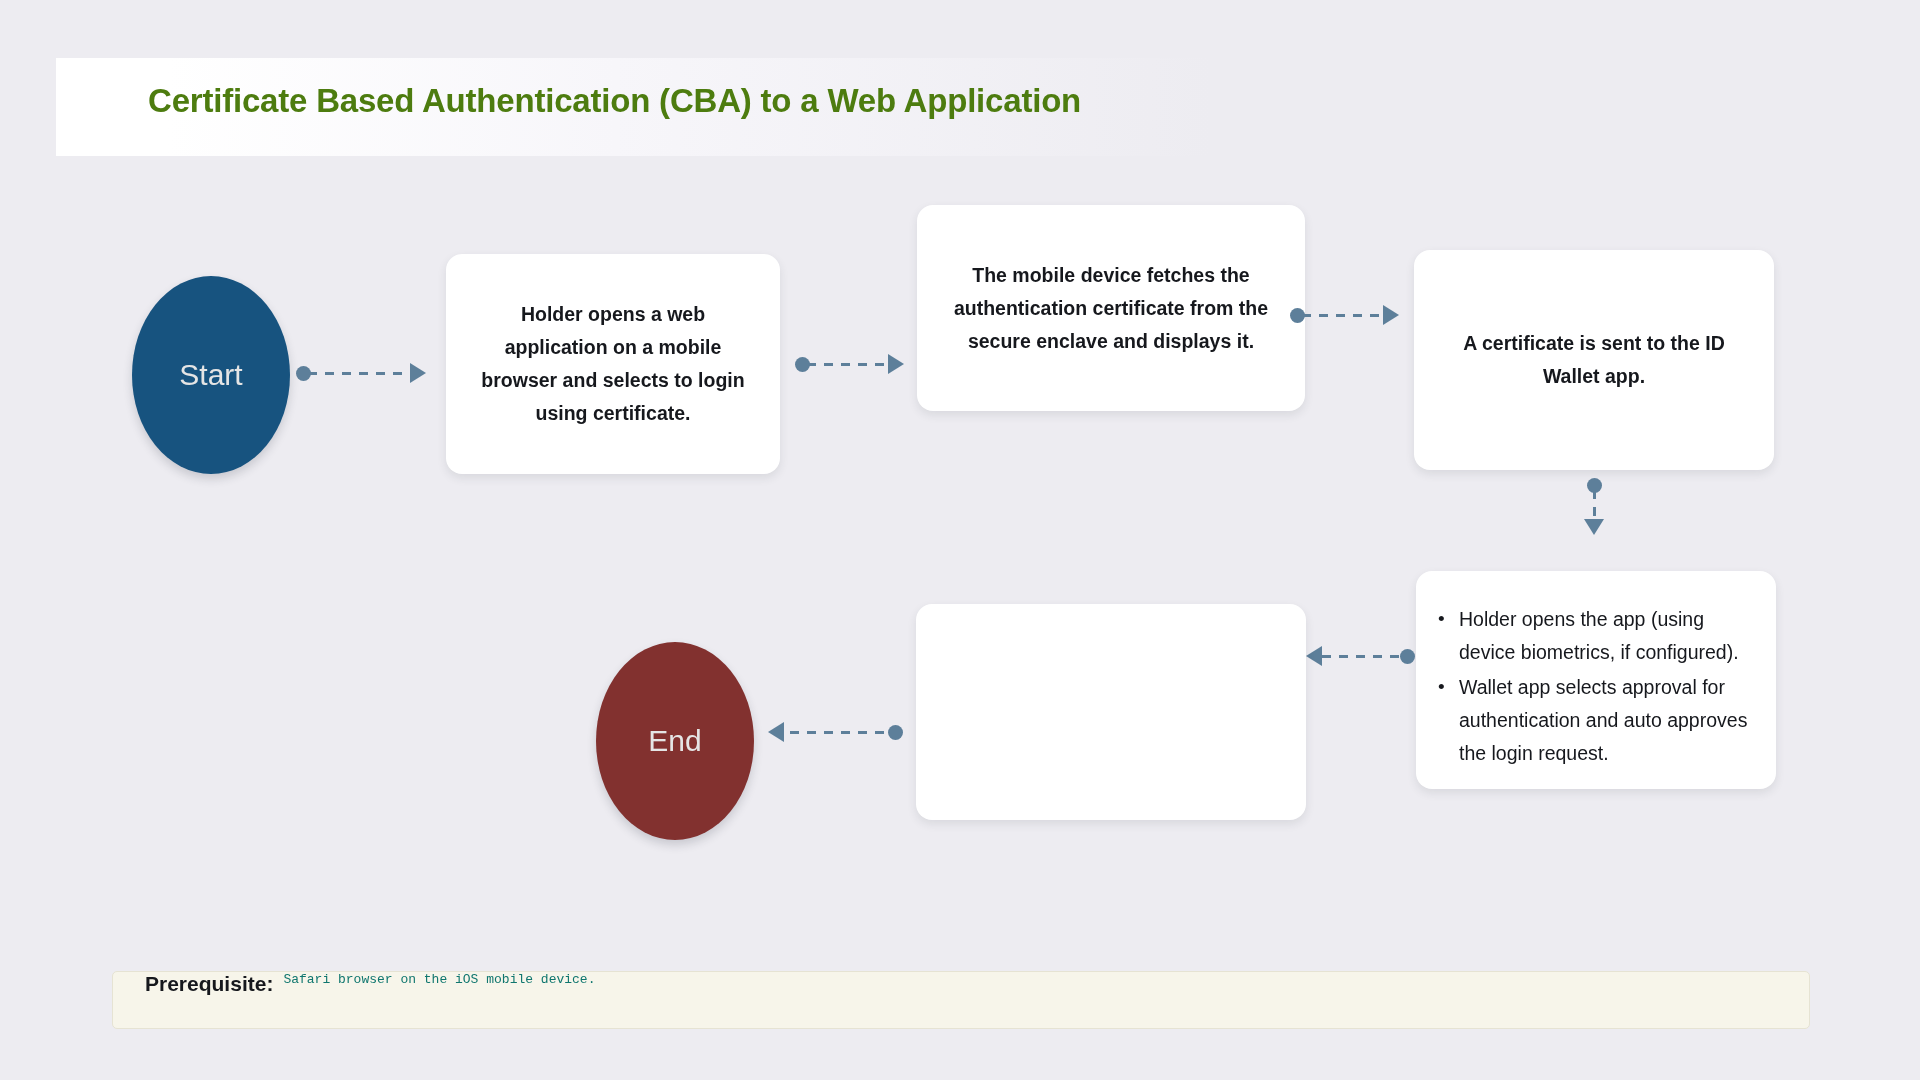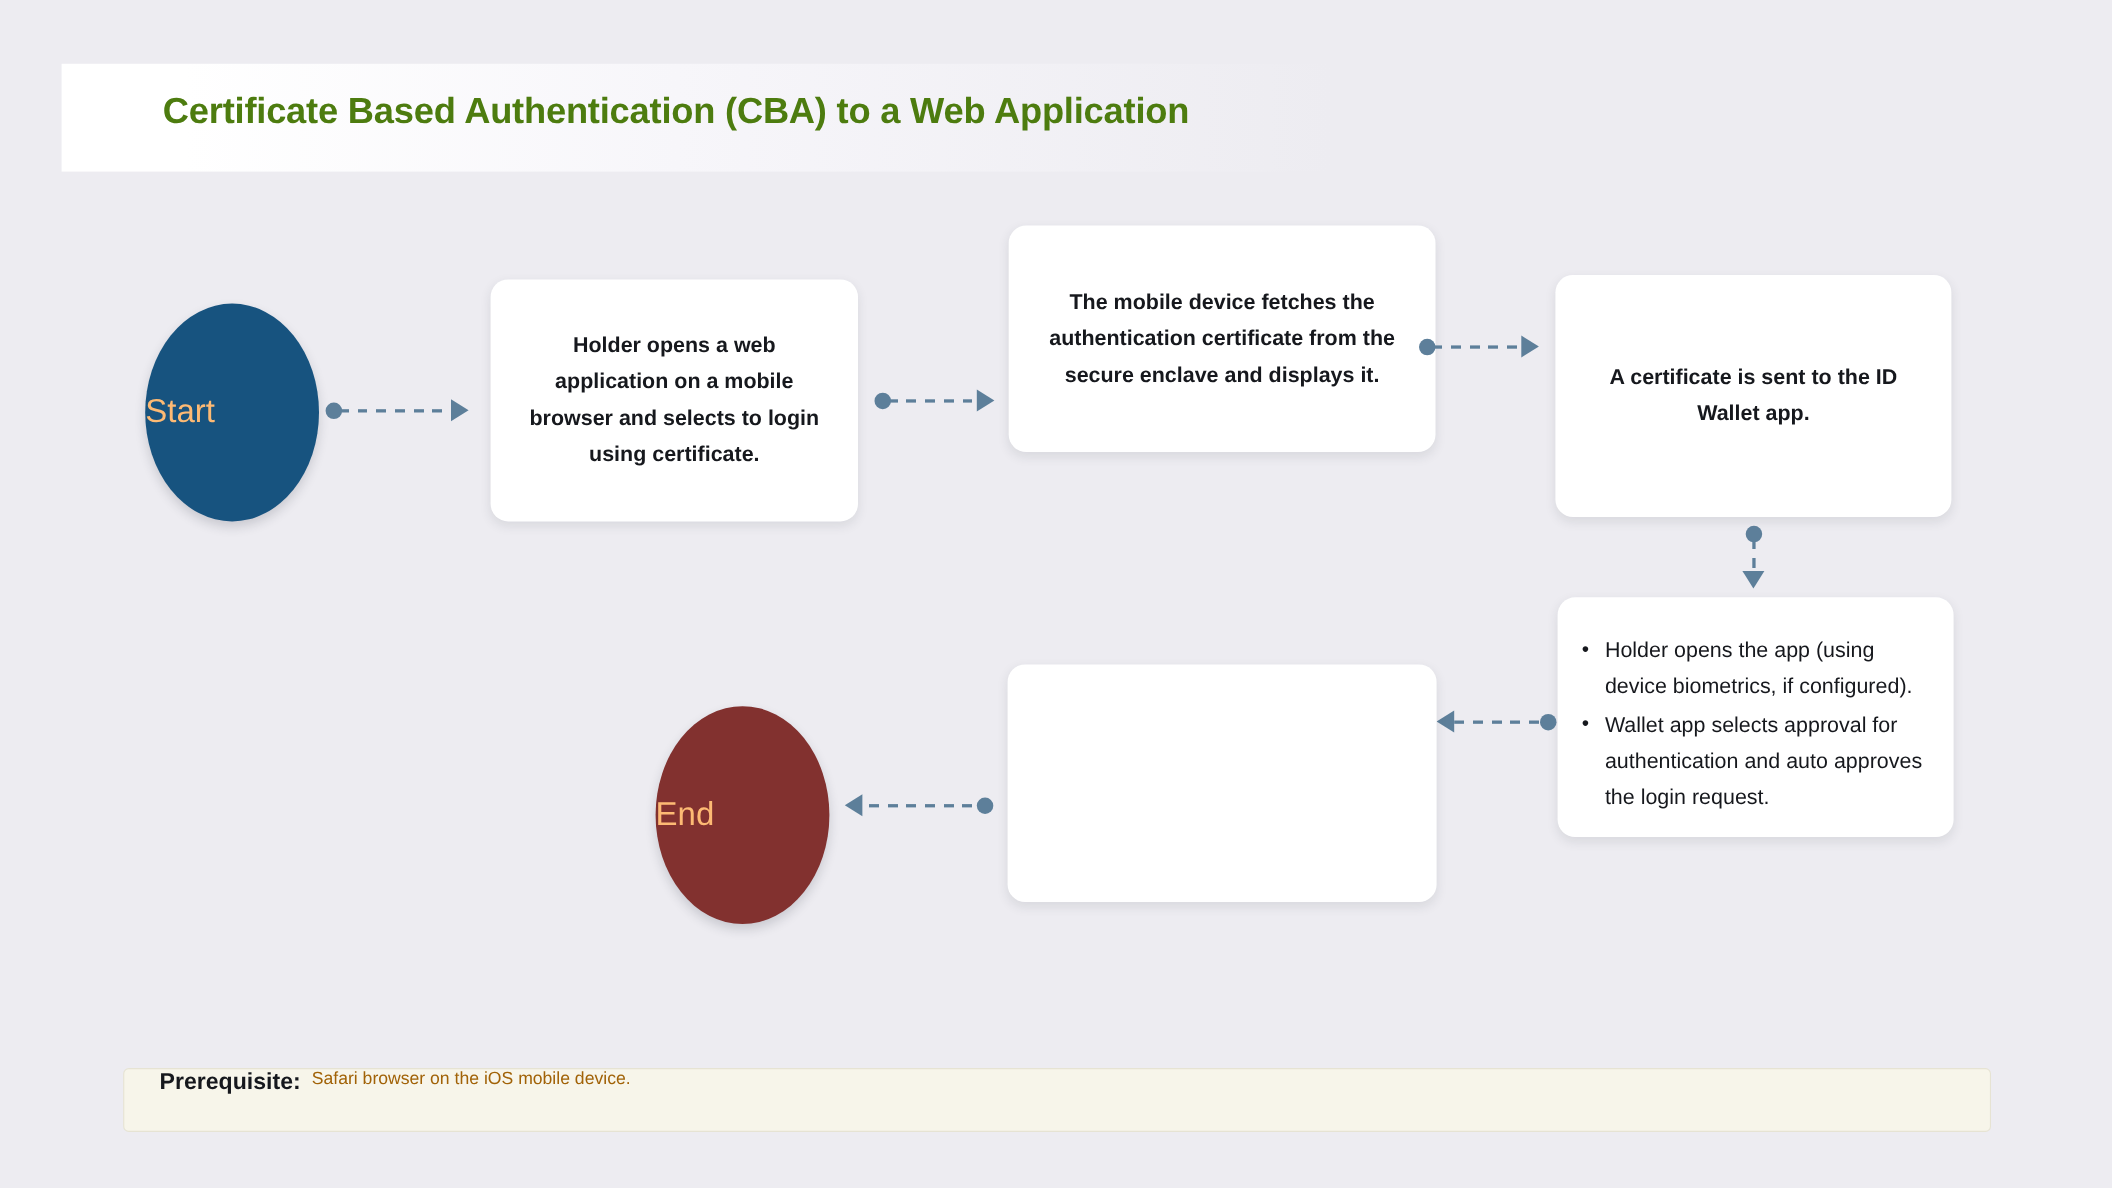--- a/index.html
+++ b/index.html
@@ -34,23 +34,23 @@
     letter-spacing: -0.2px;
     color: #4d7c0f;
     white-space: nowrap;
   }
 
   
   .terminator {
     position: absolute;
     display: flex;
     align-items: center;
-    justify-content: flex-start;
+    justify-content: center;
     border-radius: 50%;
-    color: #fdba74;
+    color: #e5e5e5;
     font-size: 30px;
     font-weight: 400;
     box-shadow: 0 5px 10px rgba(40, 45, 60, 0.18);
   }
   #node-start {
     left: 132px;
     top: 276px;
     width: 158px;
     height: 198px;
     background: #17537f;
@@ -89,21 +89,21 @@
     font-size: 19.5px;
     line-height: 33px;
     color: #16181d;
     padding: 0 26px;
     font-weight: bold;
   }
 
   #card-1 { left: 446px; top: 254px; width: 334px; height: 220px; }
   #card-2 { left: 917px; top: 205px; width: 388px; height: 206px; }
   #card-3 { left: 1414px; top: 250px; width: 360px; height: 220px; }
-  #card-4 { left: 1416px; top: 543px; width: 360px; height: 218px; align-items: flex-start; }
+  #card-4 { left: 1416px; top: 571px; width: 360px; height: 218px; align-items: flex-start; }
   #card-5 { left: 916px; top: 604px; width: 390px; height: 216px; }
 
   
   .bullet-list {
     list-style: none;
     margin: 0;
     padding: 32px 14px 0 22px;
     text-align: left;
     font-size: 19.5px;
     line-height: 33px;
@@ -180,22 +180,23 @@
     padding-left: 32px;
     box-sizing: border-box;
   }
   #prereq-label {
     font-size: 21px;
     font-weight: bold;
     color: #16181d;
     margin-right: 10px;
   }
   #prereq-value {
-    font-size: 16px;
-    color: #a16207;
+    font-size: 13px;
+    color: #0f766e;
+    font-family: Liberation Mono, monospace;
   }
 </style>
 </head>
 <body>
 
 <div id="title-banner"></div>
 <div id="title-text">Certificate Based Authentication (CBA) to a Web Application</div>
 
 <div class="terminator" id="node-start">
   <span>Start</span>

